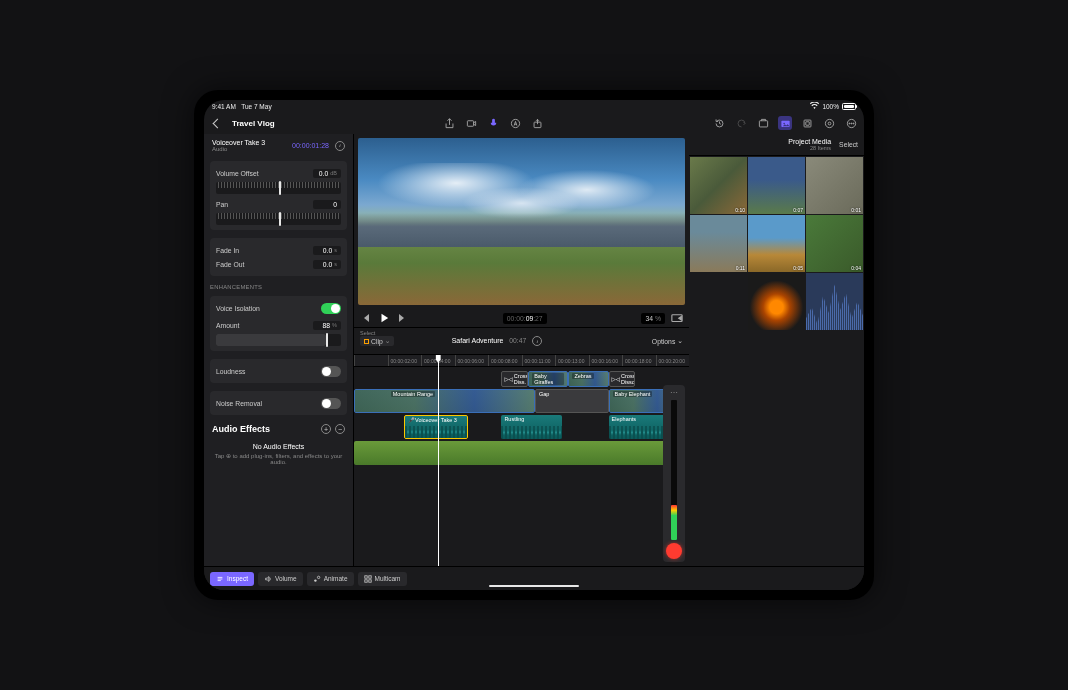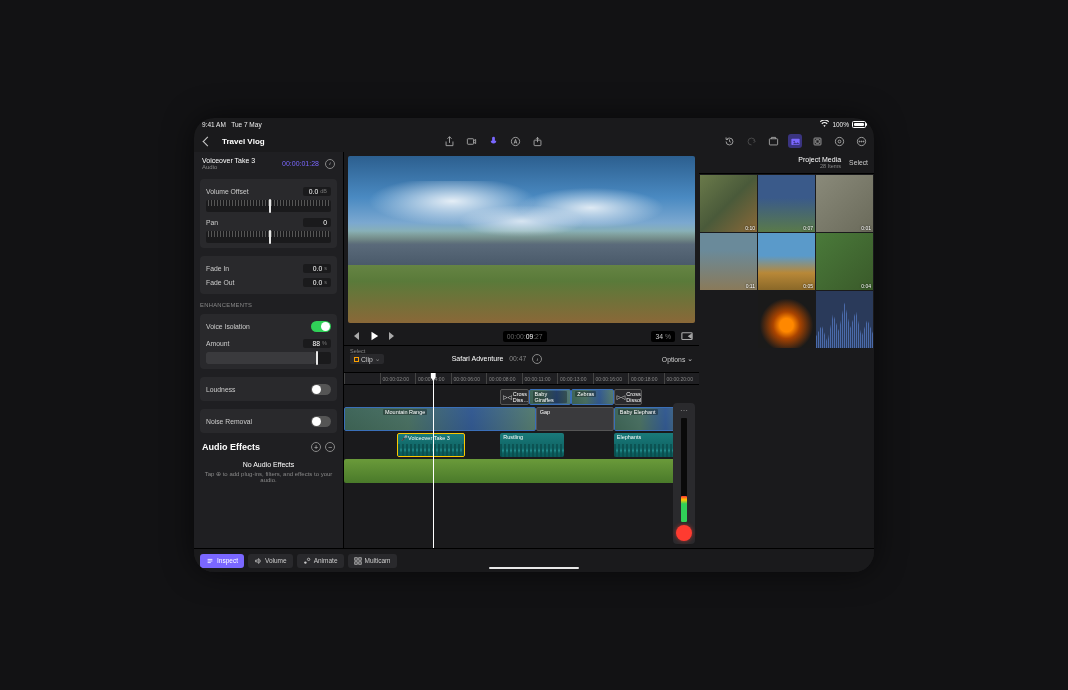--- a/index.html
+++ b/index.html
@@ -1,17 +1,17 @@
 <!DOCTYPE html>
 <html><head>
 <meta charset="utf-8">
 <style>
 *{margin:0;padding:0;box-sizing:border-box;font-family:-apple-system,BlinkMacSystemFont,sans-serif;-webkit-font-smoothing:antialiased}
 body{background:#121214;display:flex;align-items:center;justify-content:center;height:690px;width:1068px;overflow:hidden}
-.bezel{width:680px;height:454px;background:#000;border-radius:24px;box-shadow:0 0 30px rgba(0,0,0,.6)}
+.bezel{width:680px;height:510px;background:#000;border-radius:24px;padding:10px;box-shadow:0 0 30px rgba(0,0,0,.6)}
 .scr{width:100%;height:100%;background:#1a1a1c;border-radius:20px;overflow:hidden;position:relative;font-size:6.8px;color:#ccc;display:flex;flex-direction:column}
 .sb{height:12px;display:flex;align-items:center;padding:0 8px;color:#eee;font-size:6.5px}
 .sb .l{flex:1}.sb .r{display:flex;align-items:center;gap:3px}
 .batt{width:14px;height:7px;border:.6px solid #fff;border-radius:1.5px;position:relative;display:inline-block}
 .batt::after{content:'';position:absolute;right:-2px;top:1.8px;width:1.2px;height:3px;background:#fff;border-radius:0 1px 1px 0}
 .batt::before{content:'';position:absolute;inset:1px;background:#fff;border-radius:1px}
 
 .tb{height:22px;display:flex;align-items:center;padding:0 6px;gap:8px}
 .tb .ic{width:14px;height:14px;display:flex;align-items:center;justify-content:center;color:#aaa}
 .tb .ic.act{color:#7a67ff;background:#3a3480;border-radius:3px}

